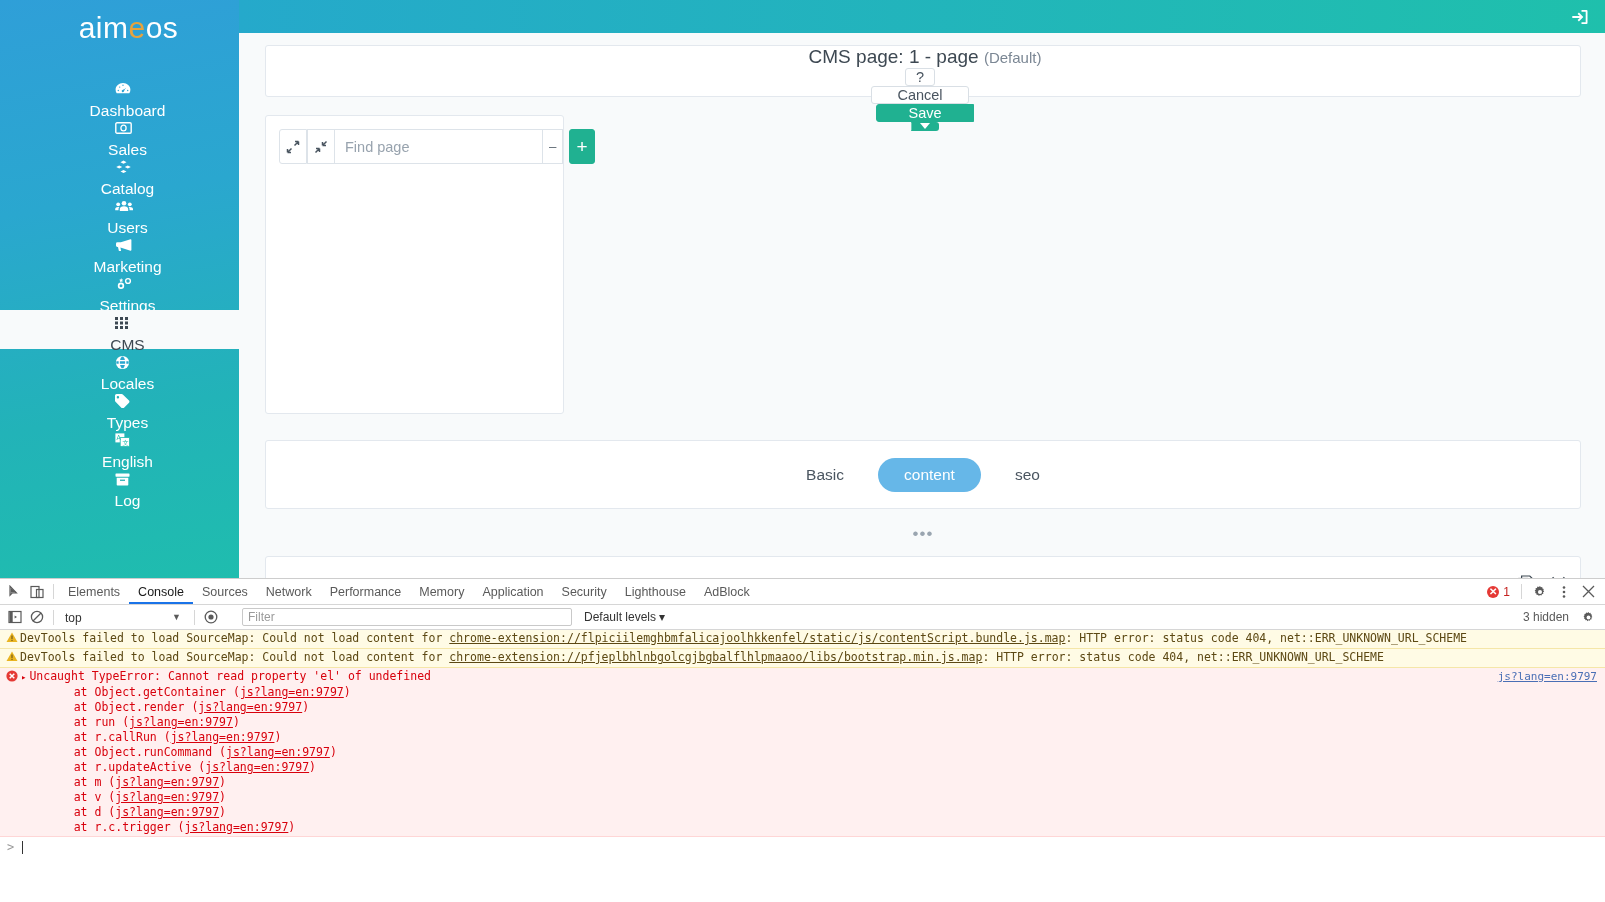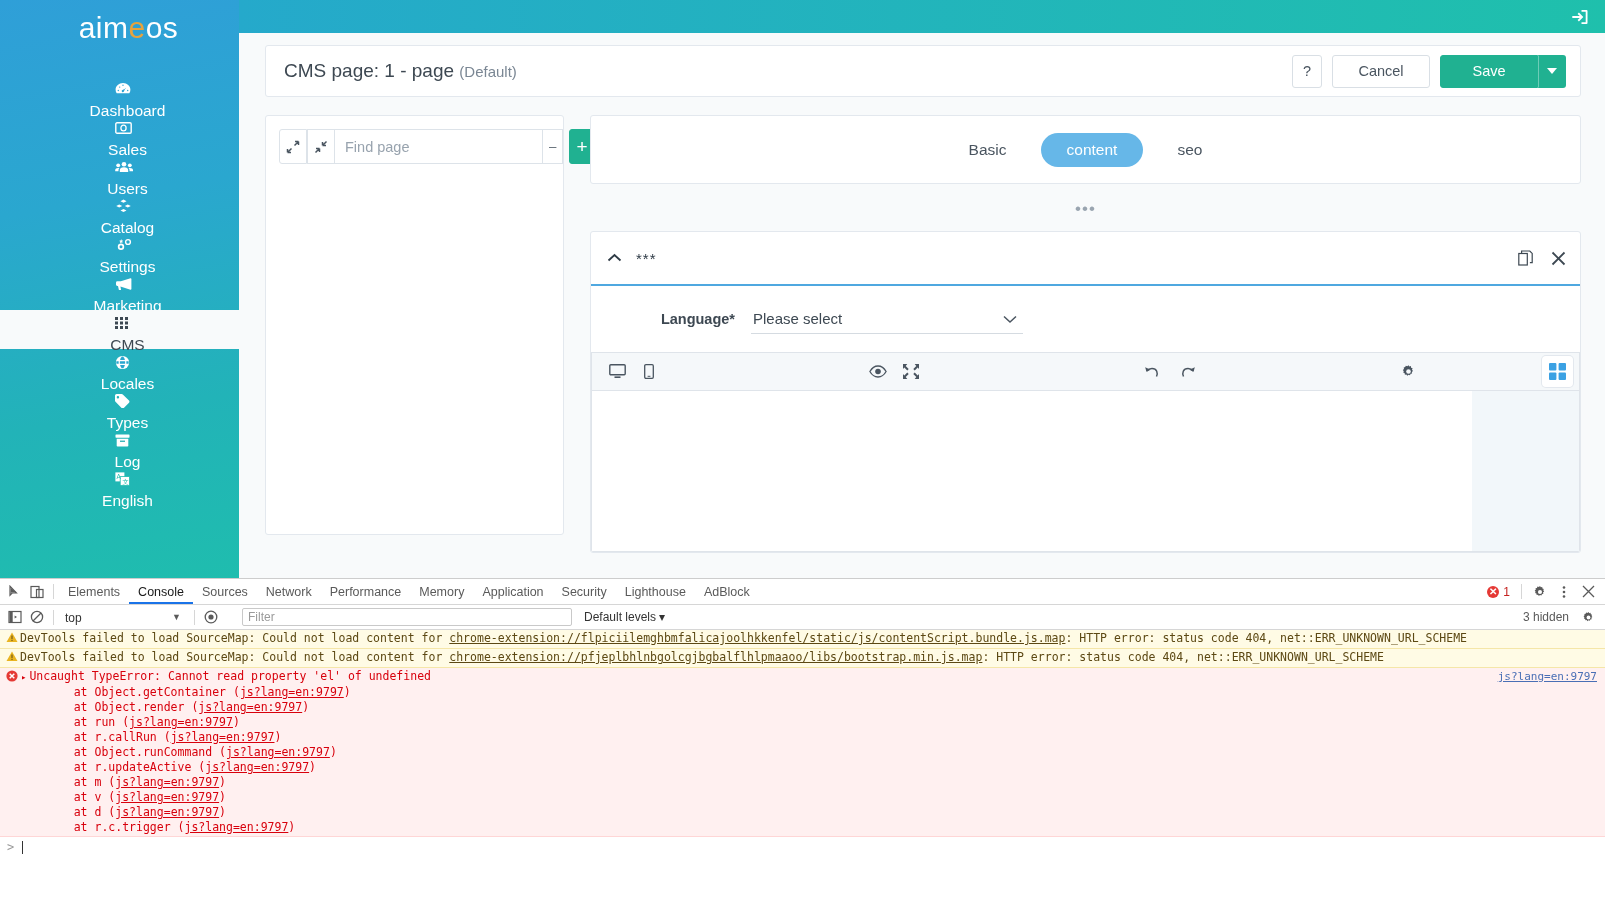--- a/index.html
+++ b/index.html
@@ -89,20 +89,21 @@
 
   
   .header-card {
     background: #fff;
     border: 1px solid #e3e8ee;
     border-radius: 3px;
     height: 52px;
     display: flex; align-items: center;
     padding: 0 14px 0 18px;
     margin-bottom: 18px;
+    flex-direction: column;
   }
   .header-title {
     font-size: 19px; color: #3d4852; flex: 1;
     white-space: nowrap;
   }
   .header-title .muted { color: #7b8794; font-size: 15px; }
   .btn {
     height: 33px;
     border: 1px solid #d9dfe5;
     background: #fff;
@@ -120,21 +121,21 @@
     background: #20b191; border-color: #20b191; color: #fff;
     width: 98px; border-top-right-radius: 0; border-bottom-right-radius: 0;
   }
   .btn-save-caret {
     background: #20b191; border-color: #20b191; color: #fff;
     width: 28px; padding: 0;
     border-left: 1px solid rgba(255,255,255,.35);
     border-top-left-radius: 0; border-bottom-left-radius: 0;
   }
 
-  .cols { display: flex; gap: 26px; }
+  .cols { display: flex; gap: 26px; flex-direction: column; }
 
   
   .tree-panel {
     width: 299px; flex: 0 0 299px;
     background: #fff;
     border: 1px solid #e3e8ee;
     border-radius: 3px;
     height: 420px;
     padding: 13px;
   }
@@ -383,56 +384,56 @@
           <svg class="svg-ico" width="17" height="12" viewBox="0 0 17 12">
               <rect x="0.8" y="0.8" width="15.4" height="10.4" rx="1.2" fill="none" stroke="#fff" stroke-width="1.4"></rect>
               <ellipse cx="8.5" cy="6" rx="2.6" ry="2.9" fill="none" stroke="#fff" stroke-width="1.3"></ellipse>
             </svg>
         </span>
         <span>Sales</span>
       </div>
 
       <div class="nav-item">
         <span class="nav-ico">
+          <svg class="svg-ico" width="17" height="14" viewBox="0 0 17 14">
+              <path fill="#fff" d="M8.5.6l3 1.6-3 1.6-3-1.6 3-1.6zM4.2 5.4l3 1.6-3 1.6-3-1.6 3-1.6zm8.6 0l3 1.6-3 1.6-3-1.6 3-1.6zM8.5 9.9l3 1.6-3 1.6-3-1.6 3-1.6z"></path>
+            </svg>
+        </span>
+        <span>Catalog</span>
+      </div>
+
+      <div class="nav-item">
+        <span class="nav-ico">
           <svg class="svg-ico" width="18" height="13" viewBox="0 0 18 13">
               <circle cx="9" cy="3.3" r="2.3" fill="#fff"></circle>
               <circle cx="3.2" cy="4.3" r="1.9" fill="#fff"></circle>
               <circle cx="14.8" cy="4.3" r="1.9" fill="#fff"></circle>
               <path fill="#fff" d="M9 6.2c-2.6 0-4.2 1.3-4.2 2.9V11h8.4V9.1C13.2 7.5 11.6 6.2 9 6.2zM3.2 7c-1.8 0-3 .9-3 2v1.3h3.3V9.1c0-.8.3-1.5.9-2-.4-.1-.8-.1-1.2-.1zm11.6 0c-.4 0-.8 0-1.2.1.6.5.9 1.2.9 2v1.2H18V9c0-1.1-1.2-2-3.2-2z"></path>
             </svg>
         </span>
         <span>Users</span>
       </div>
 
       <div class="nav-item">
         <span class="nav-ico">
           <svg class="svg-ico" width="17" height="14" viewBox="0 0 17 14">
-              <path fill="#fff" d="M8.5.6l3 1.6-3 1.6-3-1.6 3-1.6zM4.2 5.4l3 1.6-3 1.6-3-1.6 3-1.6zm8.6 0l3 1.6-3 1.6-3-1.6 3-1.6zM8.5 9.9l3 1.6-3 1.6-3-1.6 3-1.6z"></path>
-            </svg>
-        </span>
-        <span>Catalog</span>
+              <path fill="#fff" d="M15.5 1.2L5.8 4.3H2.4A1.4 1.4 0 001 5.7v1.9c0 .8.6 1.4 1.4 1.4h.6l.9 4h2.2l-.7-3.6 10.1 3.3c.4.1.9-.2.9-.7V1.9c0-.5-.4-.8-.9-.7z"></path>
+            </svg>
+        </span>
+        <span>Marketing</span>
       </div>
 
       <div class="nav-item">
         <span class="nav-ico">
           <svg class="svg-ico" width="17" height="14" viewBox="0 0 17 14">
               <path fill="#fff" d="M6.2 1.1l.5 1.3 1.4.2-.9 1.1.3 1.4-1.3-.6-1.2.7.2-1.4-1-1 1.4-.3.6-1.4zM6 5.6a3.2 3.2 0 100 6.4 3.2 3.2 0 000-6.4zm0 1.7a1.5 1.5 0 110 3 1.5 1.5 0 010-3z"></path>
               <circle cx="13" cy="4" r="2.4" fill="none" stroke="#fff" stroke-width="1.4"></circle>
             </svg>
         </span>
         <span>Settings</span>
-      </div>
-
-      <div class="nav-item">
-        <span class="nav-ico">
-          <svg class="svg-ico" width="17" height="14" viewBox="0 0 17 14">
-              <path fill="#fff" d="M15.5 1.2L5.8 4.3H2.4A1.4 1.4 0 001 5.7v1.9c0 .8.6 1.4 1.4 1.4h.6l.9 4h2.2l-.7-3.6 10.1 3.3c.4.1.9-.2.9-.7V1.9c0-.5-.4-.8-.9-.7z"></path>
-            </svg>
-        </span>
-        <span>Marketing</span>
       </div>
 
       <div class="nav-item active">
         <span class="nav-ico">
           <svg class="svg-ico" width="16" height="12" viewBox="0 0 16 12">
               <g fill="#3d4852">
                 <rect x="0" y="0" width="3" height="3"></rect>
                 <rect x="5" y="0" width="3" height="3"></rect>
                 <rect x="10" y="0" width="3" height="3"></rect>
                 <rect x="0" y="4.5" width="3" height="3"></rect>
@@ -461,39 +462,39 @@
         <span class="nav-ico">
           <svg class="svg-ico" width="15" height="14" viewBox="0 0 15 14">
               <path fill="#fff" d="M14 6.6L7.8.5A1.6 1.6 0 006.7 0H1.6A1.6 1.6 0 000 1.6v5.1c0 .4.2.8.5 1.1l6.1 6.2c.6.6 1.6.6 2.2 0L14 8.8c.6-.6.6-1.6 0-2.2zM3.3 4.4a1.2 1.2 0 110-2.3 1.2 1.2 0 010 2.3z"></path>
             </svg>
         </span>
         <span>Types</span>
       </div>
 
       <div class="nav-item">
         <span class="nav-ico">
-          <svg class="svg-ico" width="15" height="13" viewBox="0 0 15 13">
-              <rect x="0.5" y="0.5" width="14" height="3.2" rx=".6" fill="#fff"></rect>
-              <path fill="#fff" d="M1.7 4.8h11.6v7a.8.8 0 01-.8.8H2.5a.8.8 0 01-.8-.8v-7z"></path>
-              <rect x="5" y="6.6" width="5" height="1.3" fill="#2bb0b5"></rect>
-            </svg>
-        </span>
-        <span>Log</span>
-      </div>
-
-      <div class="nav-item">
-        <span class="nav-ico">
           <svg class="svg-ico" width="15" height="14" viewBox="0 0 15 14">
               <rect x="0.4" y="0.4" width="9" height="9" fill="#fff"></rect>
               <rect x="5.2" y="4.6" width="9.3" height="9" fill="#fff" stroke="#1fbdae" stroke-width=".8"></rect>
               <text x="1.6" y="7.4" font-size="6.4" fill="#1fbdae" font-family="sans-serif">A</text>
               <text x="7.6" y="11.8" font-size="6.2" fill="#1fbdae" font-family="sans-serif">文</text>
             </svg>
         </span>
         <span>English</span>
+      </div>
+
+      <div class="nav-item">
+        <span class="nav-ico">
+          <svg class="svg-ico" width="15" height="13" viewBox="0 0 15 13">
+              <rect x="0.5" y="0.5" width="14" height="3.2" rx=".6" fill="#fff"></rect>
+              <path fill="#fff" d="M1.7 4.8h11.6v7a.8.8 0 01-.8.8H2.5a.8.8 0 01-.8-.8v-7z"></path>
+              <rect x="5" y="6.6" width="5" height="1.3" fill="#2bb0b5"></rect>
+            </svg>
+        </span>
+        <span>Log</span>
       </div>
 
     </div>
   </div>
 
   <div id="topstrip">
     <div id="logout-btn">
       <svg width="22" height="22" viewBox="0 0 22 22">
           <path fill="#fff" d="M12.5 4h5a1 1 0 011 1v12a1 1 0 01-1 1h-5v-1.8h4.2V5.8H12.5V4z"></path>
           <path fill="#fff" d="M9.9 6.6l-1.3 1.3 2.2 2.2H3.3v1.8h7.5l-2.2 2.2 1.3 1.3 4.4-4.4-4.4-4.4z"></path>

